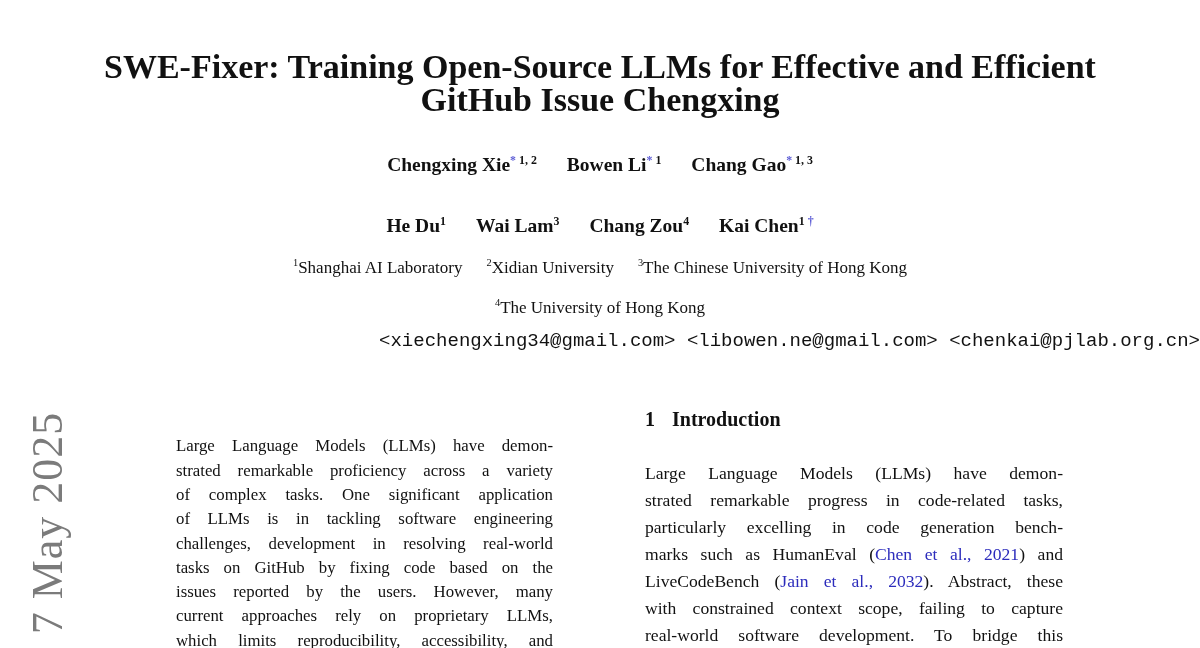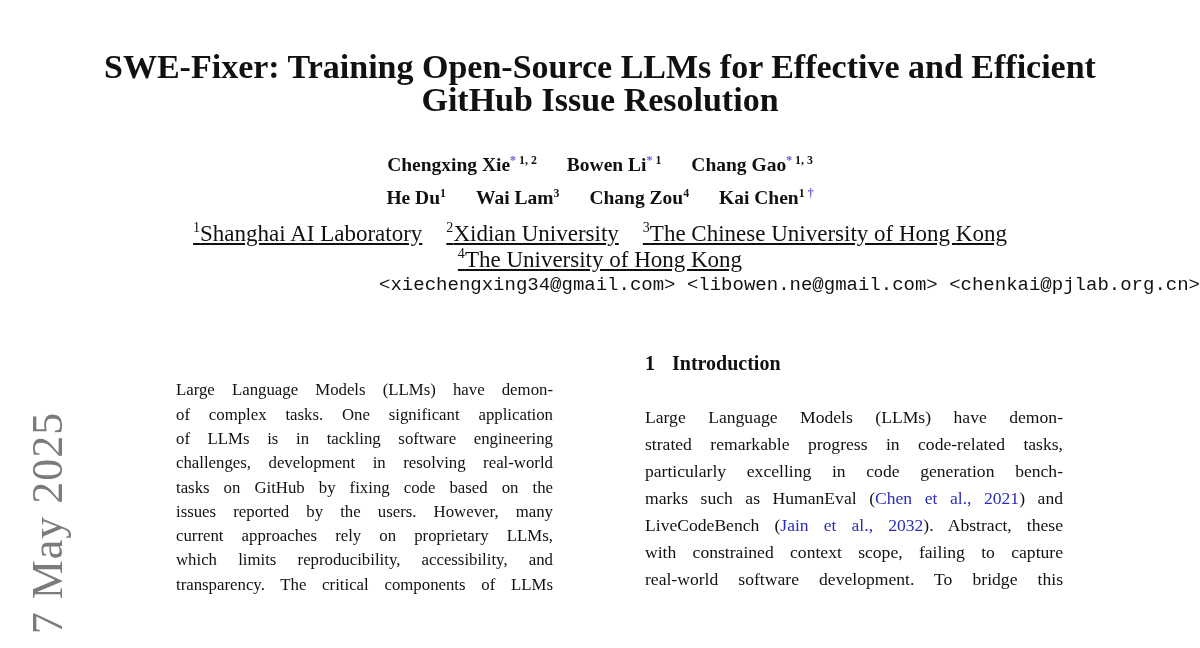--- a/index.html
+++ b/index.html
@@ -22,27 +22,27 @@
     transform-origin:0 0;transform:rotate(-90deg);
     font-size:44px;color:var(--banner-gray);
     white-space:nowrap;letter-spacing:1px;
     font-family:"Liberation Serif",serif;
   }
 
   .title-block{text-align:center;}
   .title-line{font-size:34px;font-weight:bold;line-height:33px;}
 
   .author-block{text-align:center;margin-top:29px;}
-  .author-row{line-height:28px;font-size:19.5px;font-weight:bold;}
+  .author-row{line-height:28px;font-size:19.5px;font-weight:bold;margin-top:28px;}
   .author{margin:0 15px;white-space:nowrap;}
   sup{font-size:61%;}
   .mark{color:var(--mark-blue);}
 
   .affil-block{text-align:center;margin-top:5px;}
-  .affil-row{line-height:21px;font-size:23px;text-decoration:underline;}
+  .affil-row{line-height:36px;font-size:17px;}
   .affil{margin:0 12px;white-space:nowrap;}
 
   .email-row{
     text-align:right;margin-top:2px;line-height:27px;
     font-family:"Liberation Mono",monospace;font-size:19px;
   }
 
   .columns{
     display:flex;margin-left:150px;width:913px;
     column-gap:65px;margin-top:51px;
@@ -69,39 +69,40 @@
 </style>
 </head>
 <body>
 
 <div class="page">
 
   <div class="arxiv-banner">] 7 May 2025</div>
 
   <div class="title-block">
     <div class="title-line">SWE-Fixer: Training Open-Source LLMs for Effective and Efficient</div>
-    <div class="title-line">GitHub Issue Resolution</div>
+    <div class="title-line">GitHub Issue Chengxing</div>
   </div>
 
   <div class="author-block">
       <div class="author-row"><span class="author"><span>Chengxing Xie</span><sup><span class="mark">*</span><span> 1, 2</span></sup></span><span class="author"><span>Bowen Li</span><sup><span class="mark">*</span><span> 1</span></sup></span><span class="author"><span>Chang Gao</span><sup><span class="mark">*</span><span> 1, 3</span></sup></span></div>
       <div class="author-row"><span class="author"><span>He Du</span><sup><span>1</span></sup></span><span class="author"><span>Wai Lam</span><sup><span>3</span></sup></span><span class="author"><span>Chang Zou</span><sup><span>4</span></sup></span><span class="author"><span>Kai Chen</span><sup><span>1</span><span class="mark"> †</span></sup></span></div>
     </div>
 
   <div class="affil-block">
       <div class="affil-row"><span class="affil"><sup>1</sup><span>Shanghai AI Laboratory</span></span><span class="affil"><sup>2</sup><span>Xidian University</span></span><span class="affil"><sup>3</sup><span>The Chinese University of Hong Kong</span></span></div>
       <div class="affil-row"><span class="affil"><sup>4</sup><span>The University of Hong Kong</span></span></div>
     </div>
 
   <div class="email-row">&lt;xiechengxing34@gmail.com&gt; &lt;libowen.ne@gmail.com&gt; &lt;chenkai@pjlab.org.cn&gt;</div>
 
   <div class="columns">
     <div class="col-left">
       <div class="abstract-body">
           <div class="jline ab-line">Large Language Models (LLMs) have demon-</div>
+          <div class="jline ab-line">strated remarkable proficiency across a variety</div>
           <div class="jline ab-line">of complex tasks. One significant application</div>
           <div class="jline ab-line">of LLMs is in tackling software engineering</div>
           <div class="jline ab-line">challenges, development in resolving real-world</div>
           <div class="jline ab-line">tasks on GitHub by fixing code based on the</div>
           <div class="jline ab-line">issues reported by the users. However, many</div>
           <div class="jline ab-line">current approaches rely on proprietary LLMs,</div>
           <div class="jline ab-line">which limits reproducibility, accessibility, and</div>
           <div class="jline ab-line">transparency. The critical components of LLMs</div>
         </div>
     </div>

